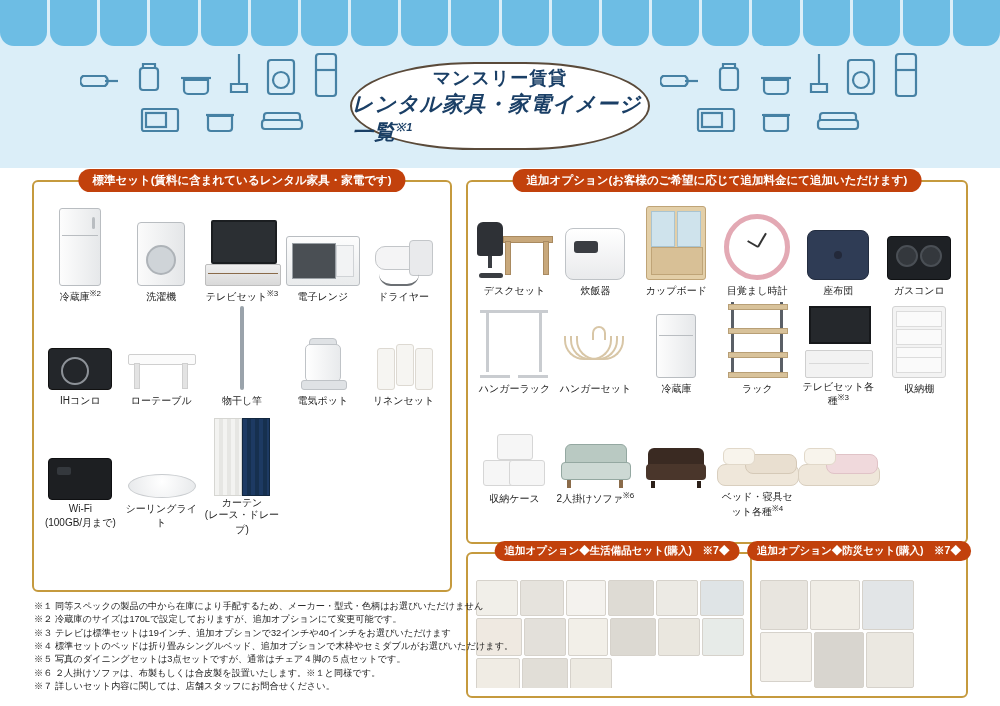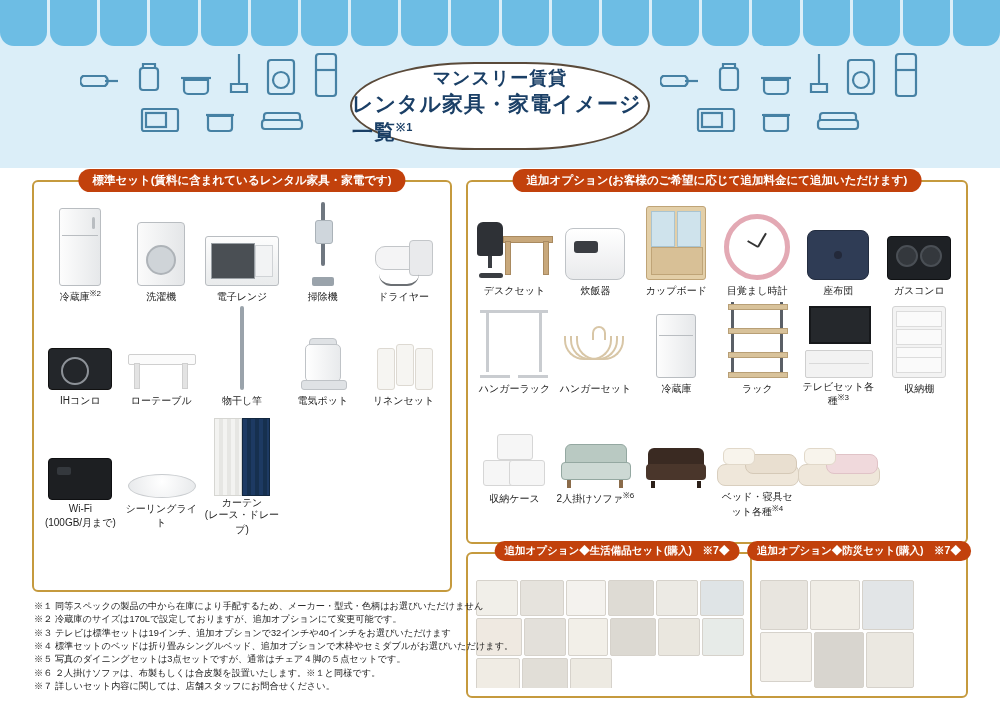--- a/index.html
+++ b/index.html
@@ -78,20 +78,21 @@
     color: #1a3f66;
     font-weight: bold;
     letter-spacing: 1px;
   }
   .title-line2 {
     font-size: 21px;
     color: #1a3f66;
     font-weight: bold;
     letter-spacing: 1px;
     margin-top: 0;
+    font-style: italic;
   }
   .title-line2 .sup { font-size: 11px; vertical-align: super; }
 
   
   .panel {
     position: absolute;
     border: 2px solid #c59a3e;
     border-radius: 6px;
     background: #ffffff;
     box-sizing: border-box;
@@ -503,41 +504,40 @@
         <div class="cap"><span>冷蔵庫</span><span class="sup">※2</span></div>
       </div>
 
       <div class="cell">
         <div class="art">
             <div class="obj washer"></div>
           </div>
         <div class="cap"><span>洗濯機</span><span class="sup"></span></div>
       </div>
 
+      <div class="cell">
+        <div class="art">
+            <div class="obj tvset">
+              <div class="screen"></div>
+              <div class="stand"></div>
+            </div>
+          </div>
+        <div class="cap"><span>テレビセット</span><span class="sup">※3</span></div>
+      </div>
 
       <div class="cell">
         <div class="art">
             <div class="obj microwave">
               <div class="door"></div>
               <div class="pnl"></div>
             </div>
           </div>
         <div class="cap"><span>電子レンジ</span><span class="sup"></span></div>
       </div>
 
-      <div class="cell">
-        <div class="art">
-            <div class="obj vacuum">
-              <div class="pole"></div>
-              <div class="body"></div>
-              <div class="head"></div>
-            </div>
-          </div>
-        <div class="cap"><span>掃除機</span><span class="sup"></span></div>
-      </div>
 
       <div class="cell">
         <div class="art">
             <div class="obj dryer">
               <div class="bd"></div>
               <div class="hd"></div>
               <div class="cord"></div>
             </div>
           </div>
         <div class="cap"><span>ドライヤー</span><span class="sup"></span></div>

